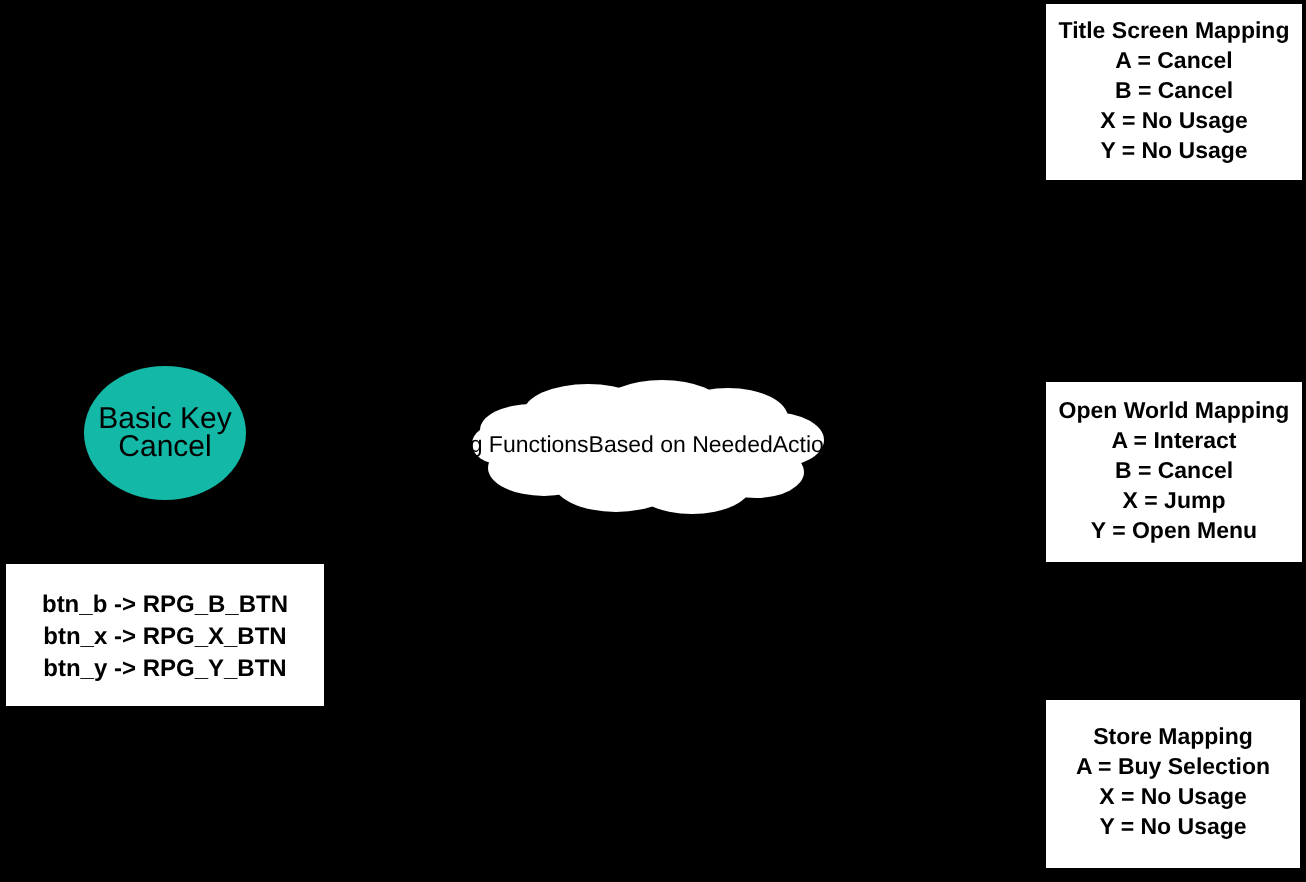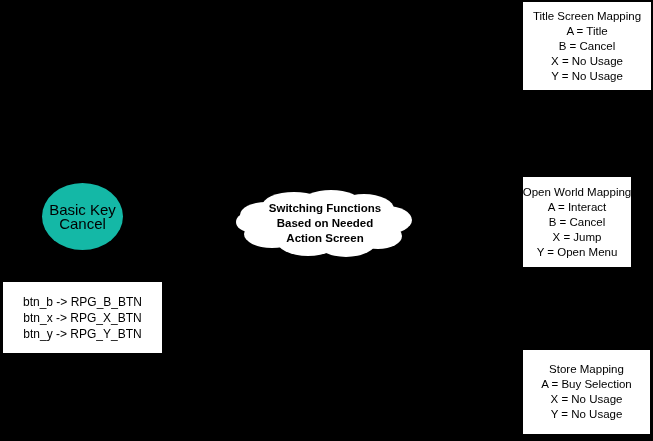--- a/index.html
+++ b/index.html
@@ -24,26 +24,27 @@
     box-sizing: border-box;
     display: flex;
     flex-direction: column;
     align-items: center;
     justify-content: center;
     font-size: 11.5px;
     line-height: 15px;
     color: #000000;
     text-align: center;
     white-space: nowrap;
+    font-weight: bold;
   }
   .note-line { display: block; }
 
   
   #box-title-screen  { left: 523px; top: 2px;   width: 128px; height: 88px; }
-  #box-open-world    { left: 523px; top: 177px; width: 108px; height: 90px; }
+  #box-open-world    { left: 523px; top: 191px; width: 128px; height: 90px; }
   #box-store         { left: 523px; top: 350px; width: 127px; height: 84px; }
   #box-key-mapping   { left: 3px;   top: 282px; width: 159px; height: 71px;
                        font-size: 12px; line-height: 16px; text-align: left;
                        align-items: center; }
 
   
   #ellipse-basic-key {
     position: absolute;
     left: 42px;
     top: 183px;
@@ -77,41 +78,40 @@
     height: 68px;
     display: block;
   }
   #cloud-switching .cloud-text {
     position: absolute;
     left: 0;
     top: 0;
     width: 178px;
     height: 68px;
     display: flex;
-    flex-direction: column;
+    flex-direction: row;
     align-items: center;
     justify-content: center;
     font-size: 11.5px;
     line-height: 15px;
     text-align: center;
     color: #000000;
     white-space: nowrap;
     padding-bottom: 2px;
     box-sizing: border-box;
-    font-weight: bold;
   }
 </style>
 </head>
 <body>
 
 <div id="canvas">
 
   <div class="note-box" id="box-title-screen">
     <span class="note-line">Title Screen Mapping</span>
-    <span class="note-line">A = Title</span>
+    <span class="note-line">A = Cancel</span>
     <span class="note-line">B = Cancel</span>
     <span class="note-line">X = No Usage</span>
     <span class="note-line">Y = No Usage</span>
   </div>
 
   <div class="note-box" id="box-open-world">
     <span class="note-line">Open World Mapping</span>
     <span class="note-line">A = Interact</span>
     <span class="note-line">B = Cancel</span>
     <span class="note-line">X = Jump</span>

